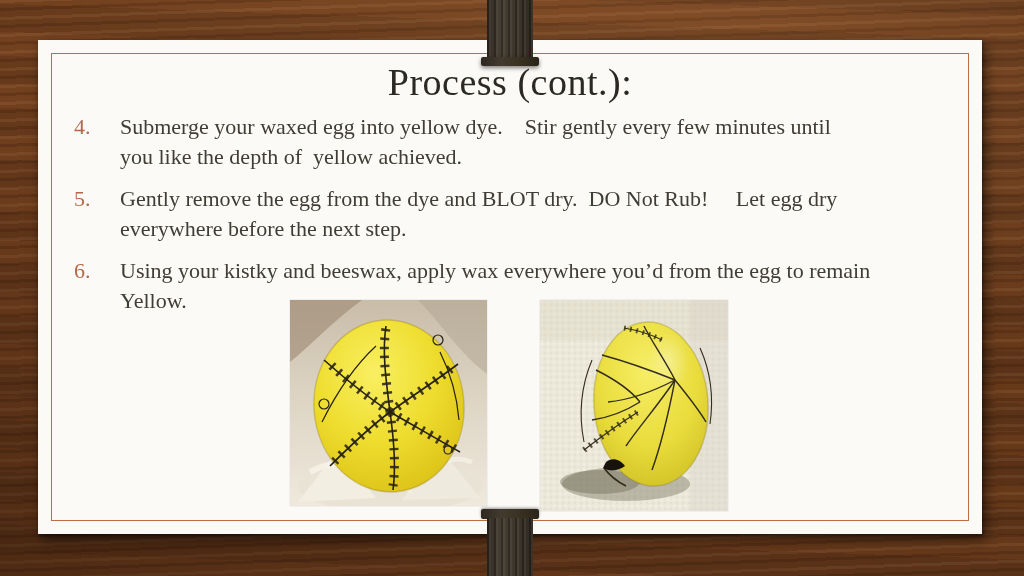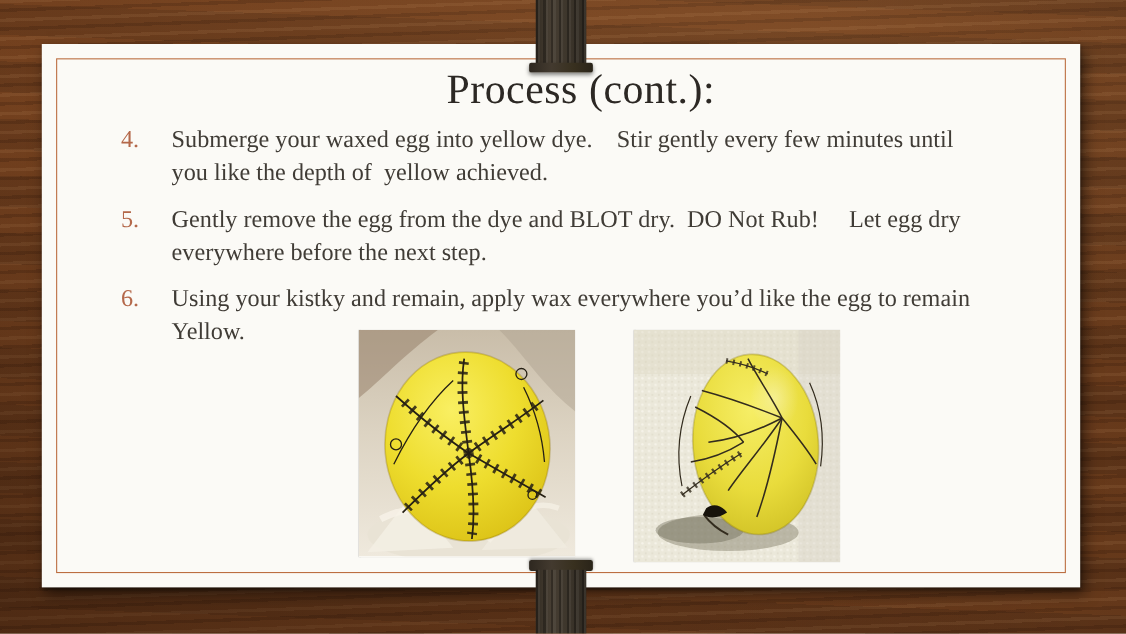--- a/index.html
+++ b/index.html
@@ -21,21 +21,21 @@
     position:absolute;left:38px;top:40px;width:944px;height:494px;
     background:var(--slide-bg,#fbfaf6);
     box-shadow:4px 6px 12px rgba(0,0,0,0.5), 1px 2px 3px rgba(0,0,0,0.35);
     z-index:1;
   }
   .slide-border{
     position:absolute;inset:13px;
     border:1.5px solid var(--accent-border,#bc6e41);
     pointer-events:none;
   }
-  .slide-content{position:absolute;inset:0;padding-top:20px;margin-left:36px;}
+  .slide-content{position:absolute;inset:0;padding-top:20px;}
   h1.title{
     margin:0;text-align:center;font-weight:normal;
     font-size:38px;line-height:44px;letter-spacing:0.5px;
     color:var(--title-text,#2c2824);
   }
   ol.process-list{
     list-style:none;margin:8px 0 0 0;padding:0 26px 0 36px;
   }
   ol.process-list li{
     display:flex;align-items:flex-start;
@@ -82,21 +82,21 @@
         <span class="item-text">Submerge your waxed egg into yellow dye.    Stir gently every few minutes until
 you like the depth of  yellow achieved.</span>
       </li>
       <li>
         <span class="num">5.</span>
         <span class="item-text">Gently remove the egg from the dye and BLOT dry.  DO Not Rub!     Let egg dry
 everywhere before the next step.</span>
       </li>
       <li>
         <span class="num">6.</span>
-        <span class="item-text">Using your kistky and remain, apply wax everywhere you’d like the egg to remain
+        <span class="item-text">Using your kistky and beeswax, apply wax everywhere you’d from the egg to remain
 Yellow.</span>
       </li>
     </ol>
 
     <div class="photo photo-left">
       <svg viewBox="0 0 197 206">
         <defs>
           <linearGradient id="tissueL" x1="0" y1="0" x2="0" y2="1">
             <stop offset="0" stop-color="#c9bda9"></stop>
             <stop offset="0.45" stop-color="#dcd3c2"></stop>

